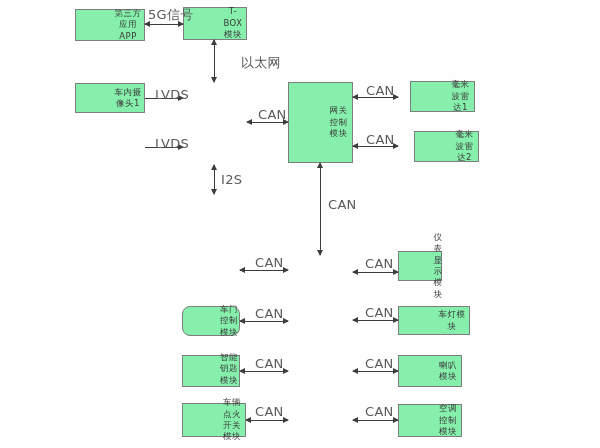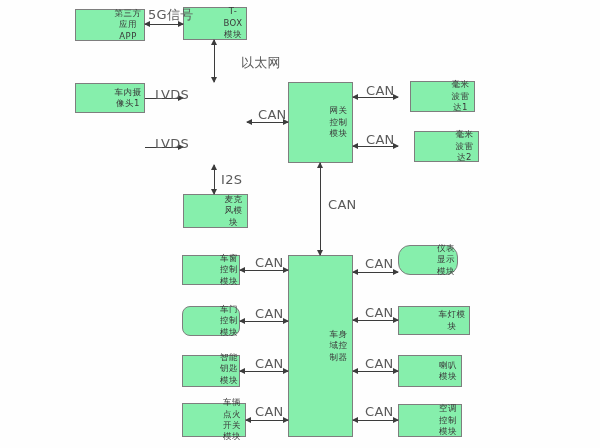--- a/index.html
+++ b/index.html
@@ -21,21 +21,21 @@
   .n-mm{left:183px;top:82px;width:64px;height:83px;}
   .n-gw{left:288px;top:82px;width:65px;height:81px;}
   .n-r1{left:398px;top:81px;width:65px;height:31px;margin-left:12px;}
   .n-r2{left:398px;top:131px;width:65px;height:31px;margin-left:16px;}
   .n-mic{left:183px;top:194px;width:65px;height:34px;}
   .n-body{left:288px;top:255px;width:65px;height:182px;}
   .n-window{left:182px;top:255px;width:58px;height:30px;}
   .n-door{left:182px;top:306px;width:58px;height:30px;border-radius:8px;}
   .n-key{left:182px;top:355px;width:58px;height:32px;align-items:flex-end;}
   .n-ign{left:182px;top:403px;width:64px;height:34px;}
-  .n-instr{left:398px;top:245px;width:60px;height:30px;border-radius:12px;}
+  .n-instr{left:398px;top:251px;width:44px;height:30px;}
   .n-light{left:398px;top:306px;width:72px;height:29px;}
   .n-horn{left:398px;top:355px;width:64px;height:32px;}
   .n-ac{left:398px;top:404px;width:64px;height:33px;}
   
   .edge-h{position:absolute;height:1px;background:#3c3c3c;}
   .edge-v{position:absolute;width:1px;background:#3c3c3c;}
   .head-l,.head-r,.head-t,.head-b{position:absolute;width:0;height:0;display:block;}
   .head-l{left:-1px;top:-3px;border-top:3px solid transparent;border-bottom:3px solid transparent;border-right:6px solid #3c3c3c;}
   .head-r{right:-1px;top:-3px;border-top:3px solid transparent;border-bottom:3px solid transparent;border-left:6px solid #3c3c3c;}
   .head-t{top:-1px;left:-3px;border-left:3px solid transparent;border-right:3px solid transparent;border-bottom:6px solid #3c3c3c;}
@@ -93,29 +93,20 @@
   </div>
   <div class="node n-gw">
     <span class="nlabel">网关控制模块</span>
   </div>
   <div class="node n-r1">
     <span class="nlabel">毫米波雷达1</span>
   </div>
   <div class="node n-r2">
     <span class="nlabel">毫米波雷达2</span>
   </div>
-  <div class="node n-mic">
-    <span class="nlabel">麦克风模块</span>
-  </div>
-  <div class="node n-body">
-    <span class="nlabel">车身域控制器</span>
-  </div>
-  <div class="node n-window">
-    <span class="nlabel">车窗控制模块</span>
-  </div>
   <div class="node n-door">
     <span class="nlabel">车门控制模块</span>
   </div>
   <div class="node n-key">
     <span class="nlabel">智能钥匙模块</span>
   </div>
   <div class="node n-ign">
     <span class="nlabel">车辆点火开关模块</span>
   </div>
   <div class="node n-instr">

